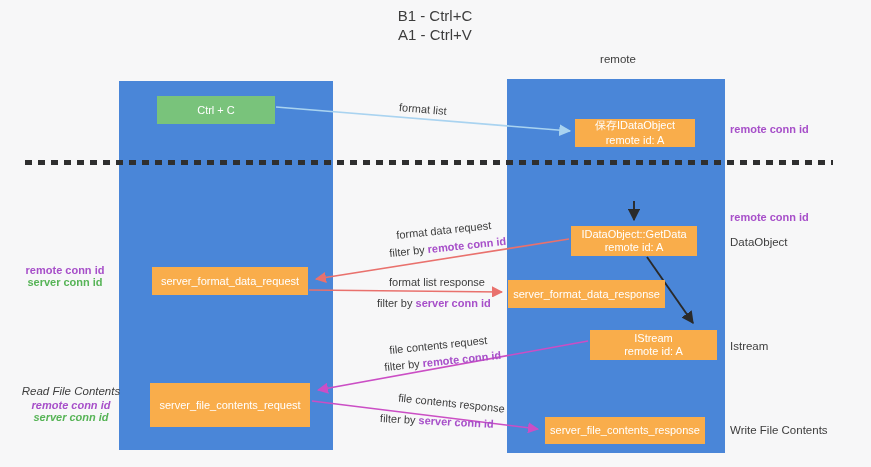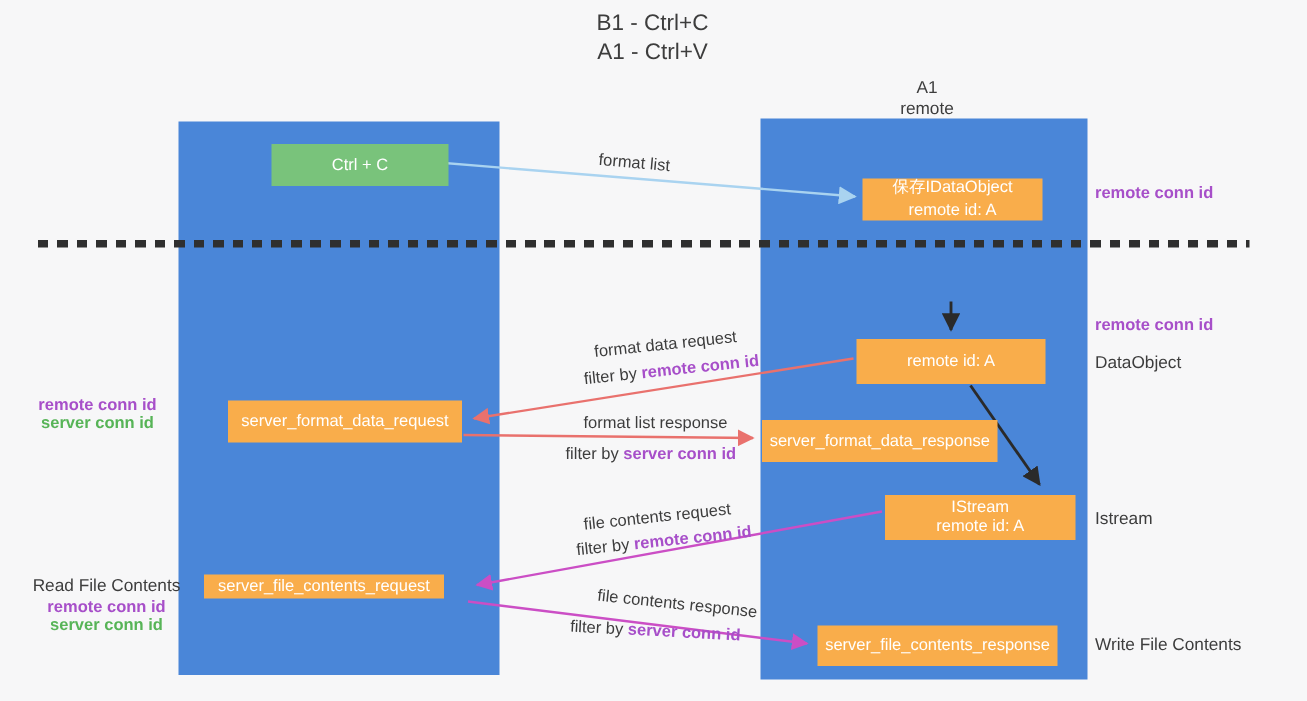--- a/index.html
+++ b/index.html
@@ -9,21 +9,21 @@
   }
   html,body{margin:0;padding:0;}
   body{font-family:"Liberation Sans","DejaVu Sans",sans-serif;background:var(--background);}
   #canvas{position:relative;width:871px;height:467px;background:var(--background);overflow:hidden;padding-left:44px;}
   .abs{position:absolute;}
   .title{width:270px;left:300px;top:6px;text-align:center;font-size:15px;line-height:19px;color:var(--text_dark);}
   .col-header{text-align:center;font-size:11.5px;line-height:14px;color:var(--text_dark);}
   .lifeline{background:var(--column_blue);}
   .node{box-sizing:border-box;color:#fff;font-size:11px;line-height:13px;text-align:center;
         display:flex;flex-direction:column;justify-content:center;}
-  .node-green{background:var(--box_green);margin-left:24px;}
+  .node-green{background:var(--box_green);}
   .node-orange{background:var(--box_orange);}
   .edge-label{font-size:11px;color:var(--text_dark);white-space:nowrap;}
   .side-label{font-size:11.5px;color:var(--text_dark);white-space:nowrap;}
   .conn-purple{color:var(--text_purple);font-weight:bold;font-size:11px;white-space:nowrap;}
   .conn-green{color:var(--text_green);font-weight:bold;font-size:11px;white-space:nowrap;}
   .filter-val-purple{color:var(--text_purple);font-weight:bold;}
   .center-block{text-align:center;}
   #dashed-divider{left:25px;top:160px;width:808px;height:5px;
     background:repeating-linear-gradient(to right,#2f2f2f 0 7px,transparent 7px 13px);}
   #arrow-layer{left:0;top:0;pointer-events:none;}
@@ -43,21 +43,20 @@
 <body>
 
 <div id="canvas">
 
   <div class="abs title">
     <div>B1 - Ctrl+C</div>
     <div>A1 - Ctrl+V</div>
   </div>
 
   <div class="abs col-header" style="left:558px;top:52px;width:120px;">
-    <div>A1</div>
     <div>remote</div>
   </div>
 
   <div class="abs lifeline" style="left:119px;top:81px;width:214px;height:369px;"></div>
   <div class="abs lifeline" style="left:507px;top:79px;width:218px;height:374px;"></div>
 
   <div class="abs" id="dashed-divider"></div>
 
   <svg id="arrow-layer" class="abs" width="871" height="467" viewBox="0 0 871 467">
     <defs>
@@ -87,37 +86,38 @@
     <div>Ctrl + C</div>
   </div>
 
   <div class="abs node node-orange" style="left:575px;top:119px;width:120px;height:28px;justify-content:space-between;">
     <div>保存IDataObject</div>
     <div>remote id: A</div>
   </div>
 
 
   <div class="abs node node-orange" style="left:571px;top:226px;width:126px;height:30px;">
+    <div>IDataObject::GetData</div>
     <div>remote id: A</div>
   </div>
 
   <div class="abs node node-orange" style="left:152px;top:267px;width:156px;height:28px;align-items:center;">
     <div>server_format_data_request</div>
   </div>
 
   <div class="abs node node-orange" style="left:508px;top:280px;width:157px;height:28px;">
     <div>server_format_data_response</div>
   </div>
 
   <div class="abs node node-orange" style="left:590px;top:330px;width:127px;height:30px;">
     <div>IStream</div>
     <div>remote id: A</div>
   </div>
 
-  <div class="abs node node-orange" style="left:136px;top:383px;width:160px;height:16px;">
+  <div class="abs node node-orange" style="left:150px;top:383px;width:160px;height:44px;">
     <div>server_file_contents_request</div>
   </div>
 
   <div class="abs node node-orange" style="left:545px;top:417px;width:160px;height:27px;">
     <div>server_file_contents_response</div>
   </div>
 
   <div class="abs edge-label r-pos5" style="left:399px;top:103px;">format list</div>
 
   <div class="abs edge-label r-neg6" style="left:396px;top:224px;">format data request</div>
@@ -136,19 +136,19 @@
   <div class="abs conn-purple" style="left:730px;top:211px;">remote conn id</div>
   <div class="abs side-label" style="left:730px;top:236px;">DataObject</div>
   <div class="abs side-label" style="left:730px;top:340px;">Istream</div>
   <div class="abs side-label" style="left:730px;top:424px;">Write File Contents</div>
 
   <div class="abs center-block" style="left:15px;top:264px;width:100px;">
     <div class="conn-purple">remote conn id</div>
     <div class="conn-green">server conn id</div>
   </div>
 
-  <div class="abs center-block" style="left:21px;top:385px;width:100px;">
+  <div class="abs center-block" style="left:21px;top:385px;width:100px;font-style:italic;">
     <div class="side-label" style="margin-bottom:2px;">Read File Contents</div>
     <div class="conn-purple">remote conn id</div>
     <div class="conn-green">server conn id</div>
   </div>
 
 </div>
 
 </body></html>

